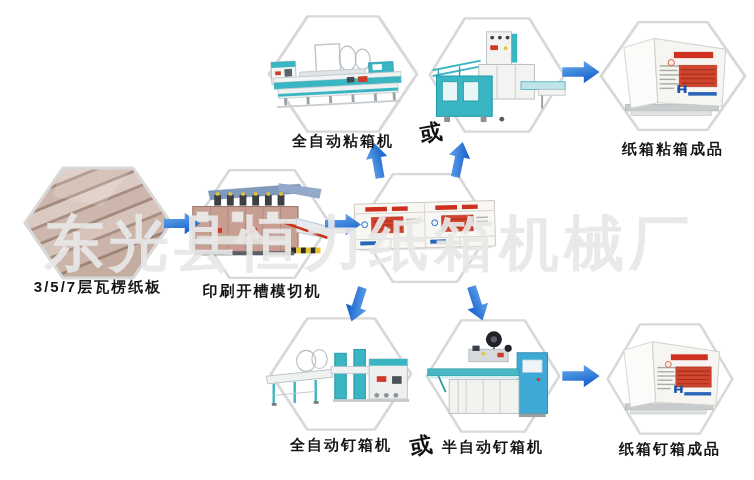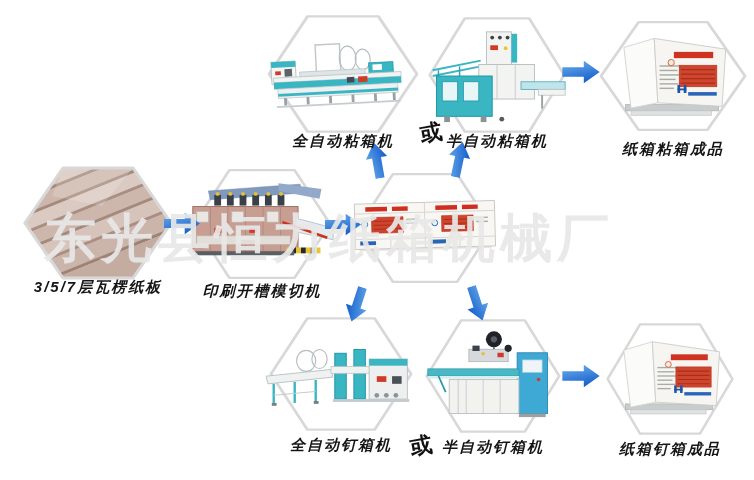--- a/index.html
+++ b/index.html
@@ -2,25 +2,25 @@
 <html><head>
 <meta charset="utf-8">
 <style>
   html,body{margin:0;padding:0;background:#fff;}
   .stage{position:relative;width:754px;height:480px;background:#ffffff;overflow:hidden;
          font-family:"Liberation Sans","DejaVu Sans",sans-serif;}
   .node{position:absolute;}
   .hex{position:absolute;left:0;top:0;z-index:1;}
   .art{position:absolute;z-index:2;}
   .lbl{position:absolute;left:-22px;right:-22px;text-align:center;z-index:4;
-       font-size:15px;font-weight:700;color:#151515;letter-spacing:2px;white-space:nowrap;font-style:italic;}
+       font-size:15px;font-weight:700;color:#151515;letter-spacing:2px;white-space:nowrap;}
   .or{position:absolute;z-index:4;font-size:22px;font-weight:700;color:#111;
       transform:rotate(-10deg);font-family:"Liberation Serif","DejaVu Serif",serif;}
   .arrow{position:absolute;z-index:3;}
-  .watermark{position:absolute;left:44px;top:204px;z-index:40;font-size:52px;font-weight:700;
+  .watermark{position:absolute;left:44px;top:204px;z-index:40;font-size:60px;font-weight:700;
              color:#e8e8e8;opacity:.92;letter-spacing:5px;white-space:nowrap;pointer-events:none;
              font-family:"Liberation Sans","DejaVu Sans",sans-serif;}
   svg{display:block;}
 </style>
 </head>
 <body>
 
 <div class="stage">
 
   <svg width="0" height="0" style="position:absolute">
@@ -241,21 +241,20 @@
       <rect x="12" y="56" width="58" height="42" fill="#3ab5c2" stroke="#1d96a6" stroke-width="1"></rect>
       <rect x="18" y="62" width="16" height="20" fill="#e8f6f7" stroke="#1d96a6" stroke-width="0.8"></rect>
       <rect x="40" y="62" width="16" height="20" fill="#e8f6f7" stroke="#1d96a6" stroke-width="0.8"></rect>
       <rect x="100" y="62" width="46" height="8" fill="#bfe4ea" stroke="#5fb4c2" stroke-width="1"></rect>
       <rect x="118" y="70" width="28" height="6" fill="#f3f4f2" stroke="#b9c0c4" stroke-width="0.8"></rect>
       <line x1="122" y1="76" x2="122" y2="90" stroke="#9aa2a6" stroke-width="2"></line>
       <rect x="20" y="98" width="6" height="6" fill="#8b9297"></rect>
         <rect x="58" y="98" width="6" height="6" fill="#8b9297"></rect>
       <circle cx="80" cy="101" r="2.5" fill="#555b60"></circle>
     </svg>
-    <div class="lbl" style="top:116px">半自动粘箱机</div>
   </div>
 
   <svg class="arrow" style="left:561px;top:58px" width="40" height="28" viewBox="0 0 40 30">
     <polygon points="0,10 23,10 23,3 40,15 23,27 23,20 0,20" fill="url(#agrad)"></polygon>
   </svg>
 
   <div class="node" style="left:268px;top:316px;width:146px;height:152px">
     <svg class="hex" width="146" height="116" viewBox="0 0 100 100" preserveAspectRatio="none">
       <polygon points="27,2 73,2 98,50 73,98 27,98 2,50" fill="#fff" stroke="#d8d8d8" stroke-width="2" stroke-linejoin="round"></polygon>
     </svg>

